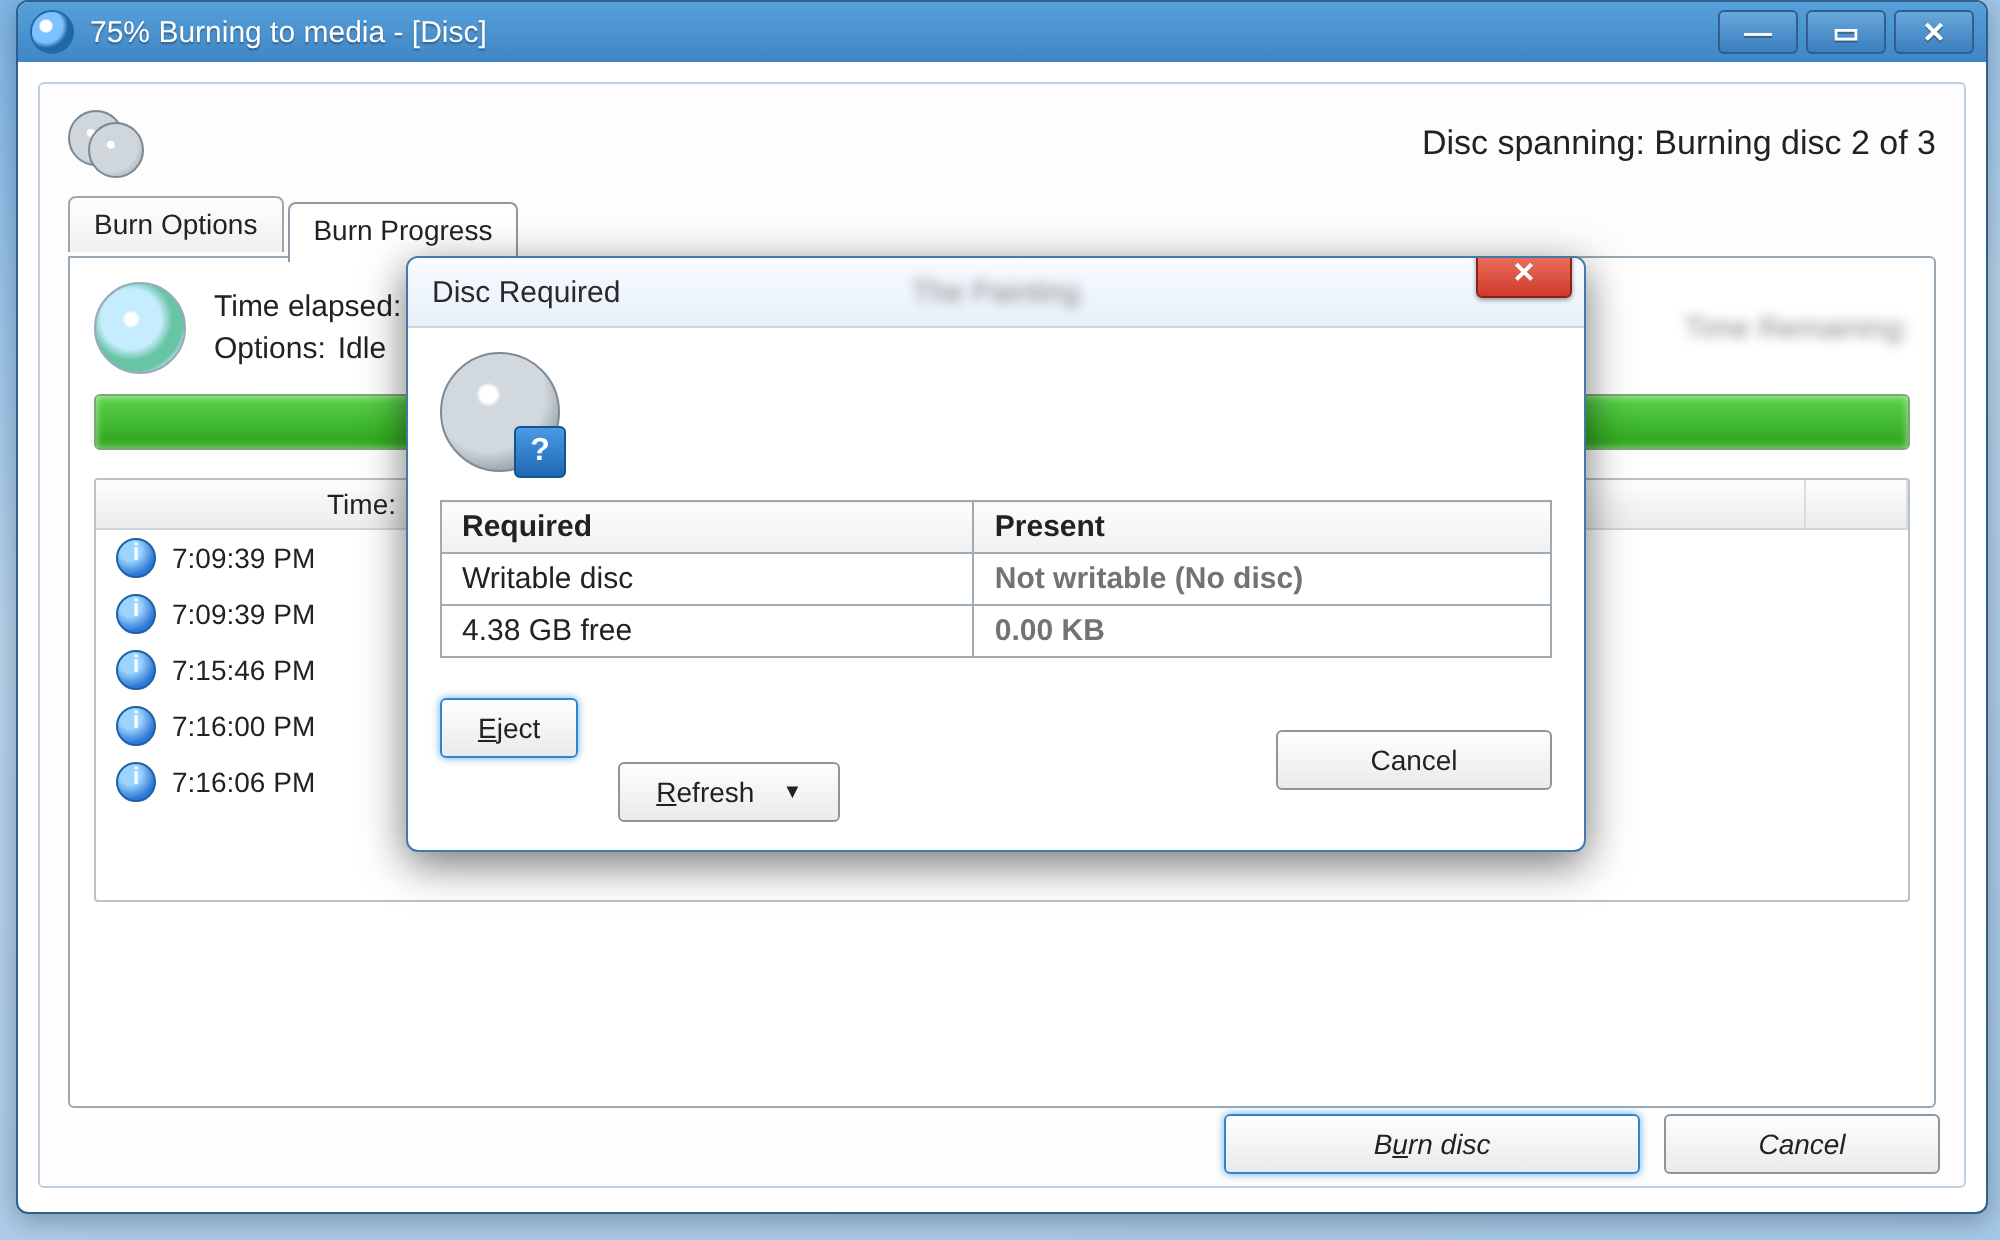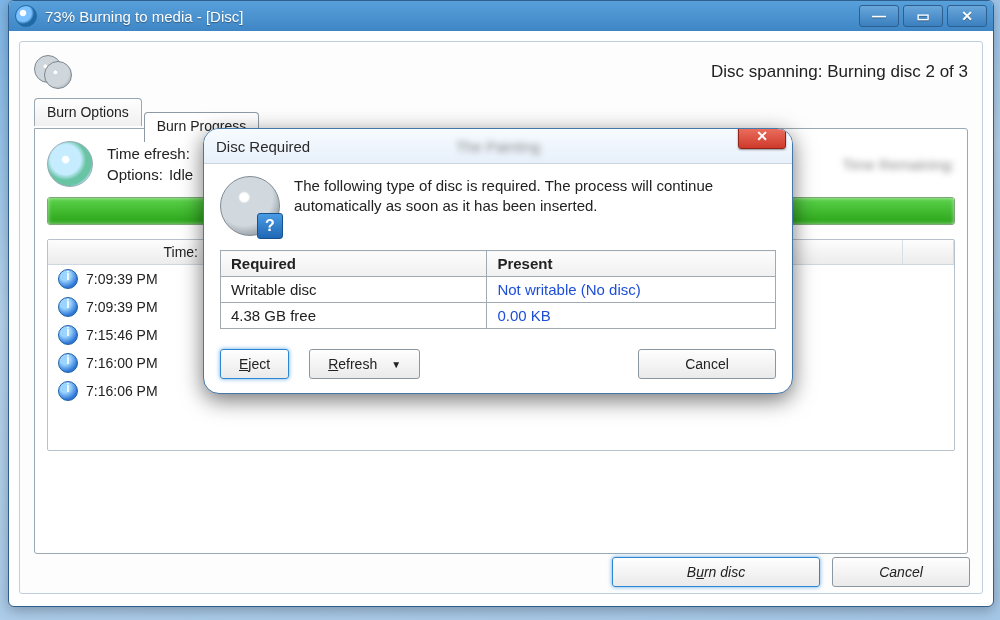--- a/index.html
+++ b/index.html
@@ -32,21 +32,21 @@
   .discs-icon .d1 { left:0; top:0; }
   .discs-icon .d2 { left:10px; top:6px; }
   .header-text { font-size:17px; }
 
   
   .tabs { margin-top:6px; position:relative; }
   .tabrow { display:flex; align-items:flex-start; gap:2px; position:relative; z-index:2; }
   .tab { background:linear-gradient(#fefefe,#f0f0f0); border:1px solid #9aa8b3;
          border-bottom:none; border-radius:4px 4px 0 0; padding:5px 12px 6px; font-size:14px;
          cursor:default; }
-  .tab.active { background:#fff; border-color:#8d9aa5; padding-bottom:8px; position:relative; top:14px; }
+  .tab.active { background:#fff; border-color:#8d9aa5; padding-bottom:8px; position:relative; top:3px; }
   .tabpane { border:1px solid #9aa8b3; border-radius:0 3px 3px 3px; background:#fff;
              padding:12px; height:400px; position:relative; }
 
   .progress-head { display:flex; align-items:center; gap:14px; }
   .disc-glow { width:44px; height:44px; border-radius:50%;
      background:radial-gradient(circle at 40% 40%, #ffffff 0 8%, #c5edff 12% 40%, #69c4a4 55% 70%, #bfe9ff 78% 100%);
      border:1px solid #9ab; flex:none; }
   .prog-lines { display:flex; flex-direction:column; gap:4px; font-size:15px; }
   .prog-lines .row { display:flex; gap:6px; }
   .blurred { color:#888; filter:blur(3px); font-size:15px;}
@@ -71,21 +71,21 @@
   
   .bottombar { position:absolute; left:12px; right:12px; bottom:6px; display:flex; align-items:center; }
   .btn { height:28px; padding:0 18px; font-size:14px; border:1px solid #8a97a1; border-radius:3px;
          background:linear-gradient(#fefefe,#eaeaea); cursor:default; display:inline-flex; align-items:center; justify-content:center; }
   .btn.primary { border-color:#2f86d0; box-shadow:0 0 4px rgba(62,150,222,.8); min-width:170px; }
   .bottombar .spacer { flex:1; }
   .bottombar .right { display:flex; gap:12px;font-style:italic; }
 
   
   .modal-wrap { position:absolute; left:203px; top:128px; width:590px; z-index:10;  }
-  .modal { border:1px solid #4478aa; border-radius:16px; background:#fff;
+  .modal { border:1px solid #4478aa; border-radius:6px; background:#fff;
            box-shadow:0 6px 22px rgba(0,0,0,.55); overflow:hidden; }
   .modal .mtitle { height:34px; background:linear-gradient(#f7fbff,#e7f0fa);
            border-bottom:1px solid #c9d6e2; position:relative; display:flex; align-items:center; padding:0 12px; }
   .modal .mtitle .t { font-size:15px; color:#2a2a2a; }
   .modal .mtitle .mblur { position:absolute; left:50%; transform:translateX(-50%); }
   .modal .closebtn { position:absolute; right:6px; top:-6px; width:46px; height:24px;
       background:linear-gradient(#f07a6a,#cf3a2b); border:1px solid #8d2219; border-radius:3px;
       display:flex; align-items:center; justify-content:center; color:#fff; font-weight:bold; font-size:14px;
       box-shadow:0 1px 2px rgba(0,0,0,.4); }
   .modal .mbody { padding:12px 16px 14px; }
@@ -94,38 +94,38 @@
        background:radial-gradient(circle at 40% 35%, #fff 0 8%, #d1d9de 12% 55%, #8f99a0 80% 100%);
        border:1px solid #7f8a94; position:relative; flex:none; }
   .modal .disc-q .q { position:absolute; right:-4px; bottom:-4px; width:24px; height:24px;
        background:linear-gradient(#4a9be4,#1f67b4); border:1px solid #15528f; border-radius:3px;
        color:#fff; font-weight:bold; font-size:16px; display:flex; align-items:center; justify-content:center; }
   .modal .mtext { font-size:15px; line-height:1.35; }
 
   .modal table { width:100%; border-collapse:collapse; margin-top:14px; }
   .modal th, .modal td { border:1px solid #9faab3; padding:4px 10px; text-align:left; font-size:15px; }
   .modal th { background:linear-gradient(#fdfdfd,#f0f0f0); font-weight:bold; }
-  .modal td.err { color:#1d4ed8; }
+  .modal td.err { color:#737373;font-weight:bold; }
 
   .modal .mbtns { margin-top:20px; display:flex; align-items:center; }
   .modal .mbtns .left { display:flex; gap:20px; }
   .modal .mbtns .btn.focus { border-color:#2f86d0; box-shadow:0 0 4px rgba(62,150,222,.8); }
-  .modal .mbtns .drop { display:flex; align-items:center; }
+  .modal .mbtns .drop { display:flex; align-items:center;margin-top:32px; }
   .modal .mbtns .drop .caret { margin-left:14px; font-size:10px; }
   .modal .mbtns .sp { flex:1; }
 
   .u { text-decoration:underline; }
 </style>
 </head>
 <body>
 
 <div class="window">
   <div class="titlebar">
     <div class="title-icon"></div>
-    <div class="title">73% Burning to media - [Disc]</div>
+    <div class="title">75% Burning to media - [Disc]</div>
     <div class="winbtns">
       <div class="winbtn">
           <span class="glyph">—</span>
         </div>
       <div class="winbtn">
           <span class="glyph">▭</span>
         </div>
       <div class="winbtn">
           <span class="glyph">✕</span>
         </div>
@@ -144,21 +144,21 @@
     <div class="tabs">
       <div class="tabrow">
         <div class="tab">Burn Options</div>
         <div class="tab active">Burn Progress</div>
       </div>
       <div class="tabpane">
         <div class="progress-head">
           <div class="disc-glow"></div>
           <div class="prog-lines">
             <div class="row">
-              <span>Time efresh:</span>
+              <span>Time elapsed:</span>
             </div>
             <div class="row">
               <span>Options:</span>
               <span>Idle</span>
             </div>
           </div>
           <div style="flex:1"></div>
           <div class="blurred">Time Remaining:</div>
         </div>
 
@@ -217,21 +217,20 @@
       <span class="mblur blurred">The Painting</span>
       <div class="closebtn">
           <span>✕</span>
         </div>
     </div>
     <div class="mbody">
       <div class="mtop">
         <div class="disc-q">
           <div class="q">?</div>
         </div>
-        <div class="mtext">The following type of disc is required. The process will continue automatically as soon as it has been inserted.</div>
       </div>
 
       <table>
         <thead>
           <tr>
             <th style="width:48%">Required</th>
             <th>Present</th>
           </tr>
         </thead>
         <tbody id="reqrows">

